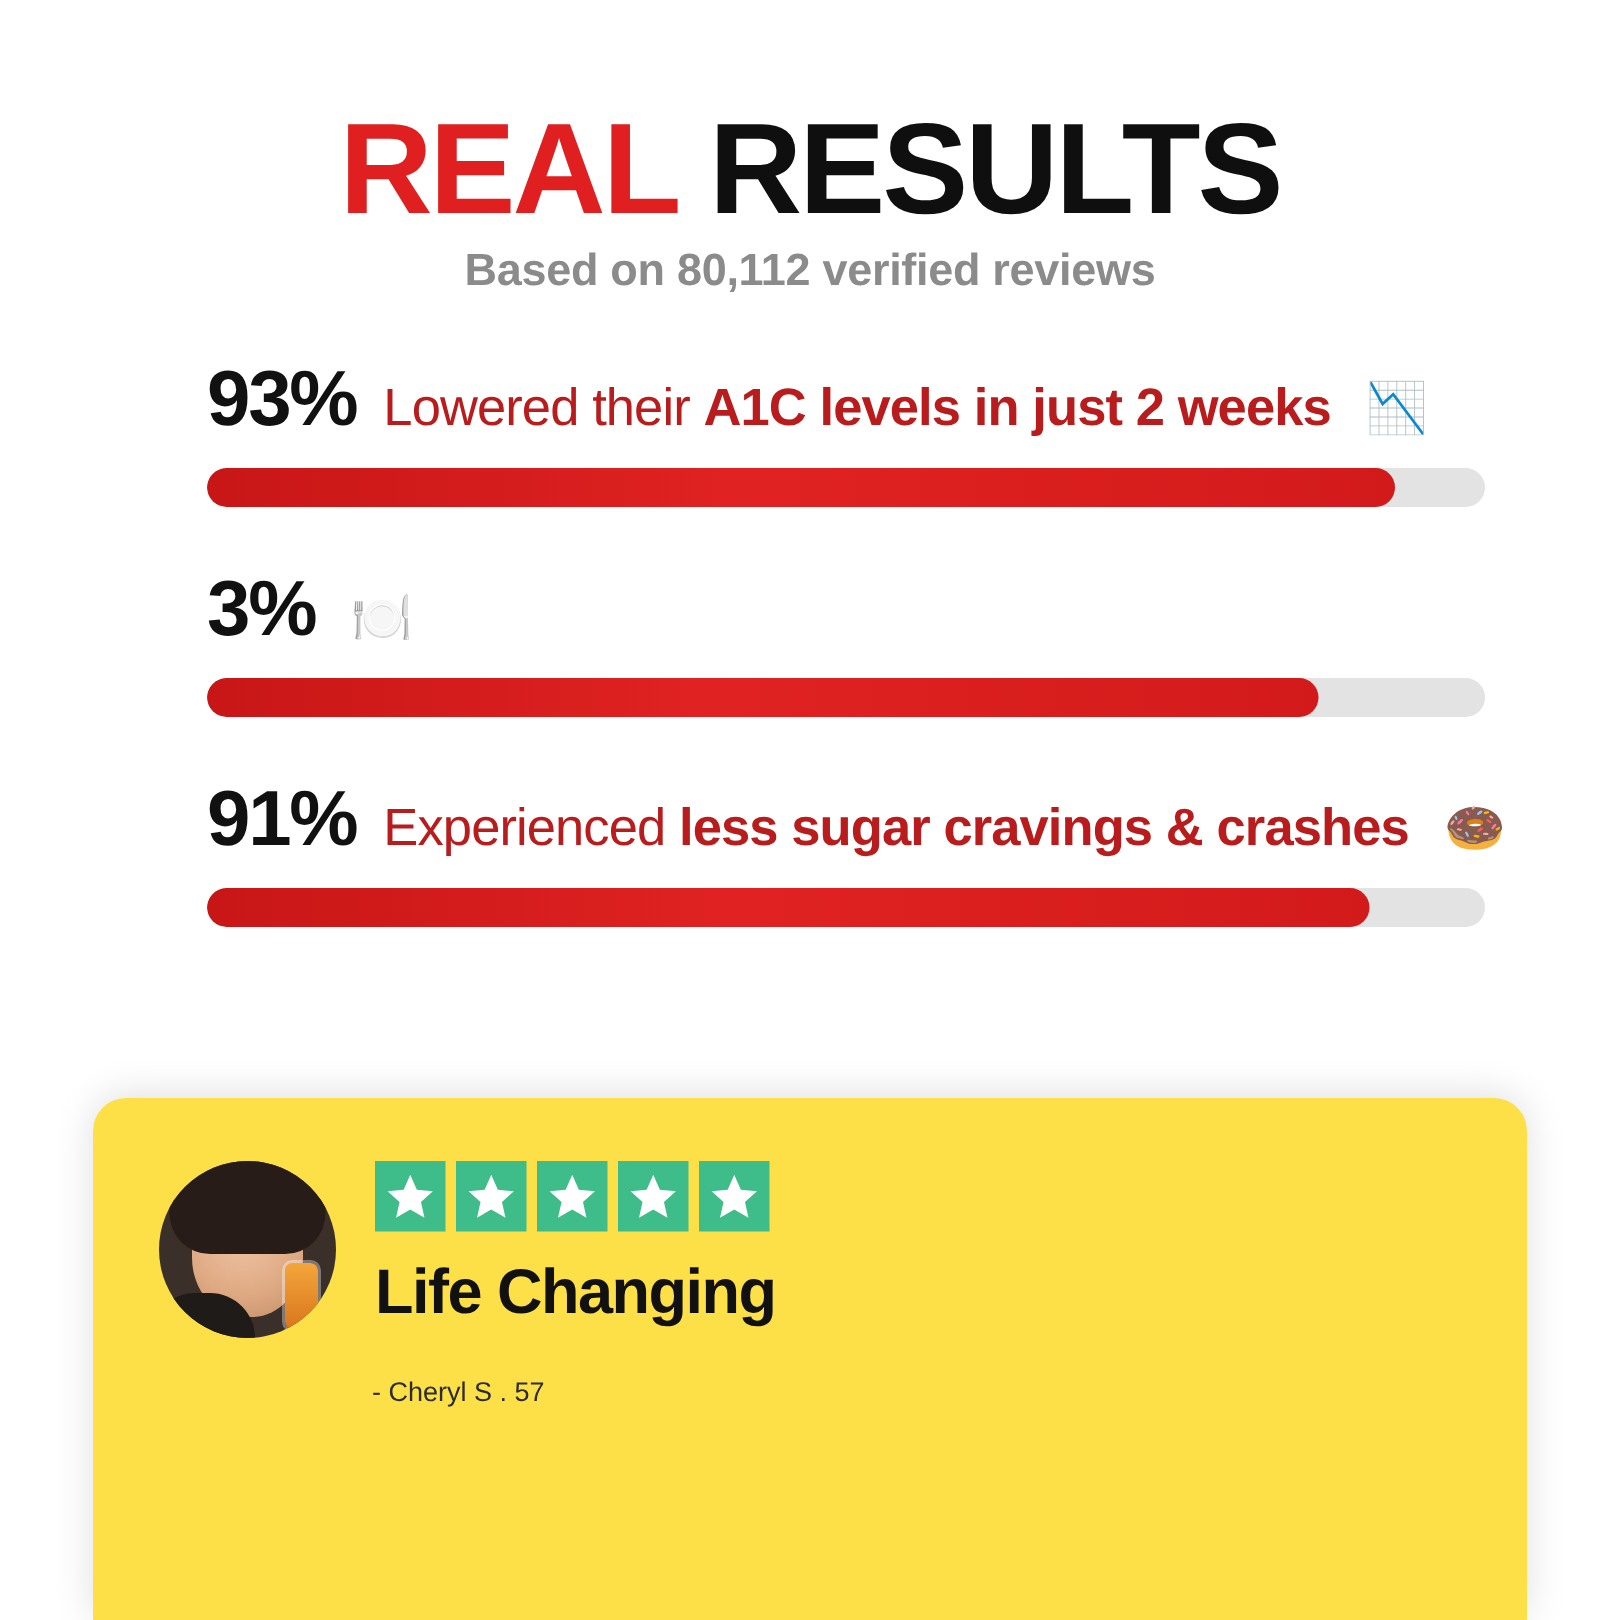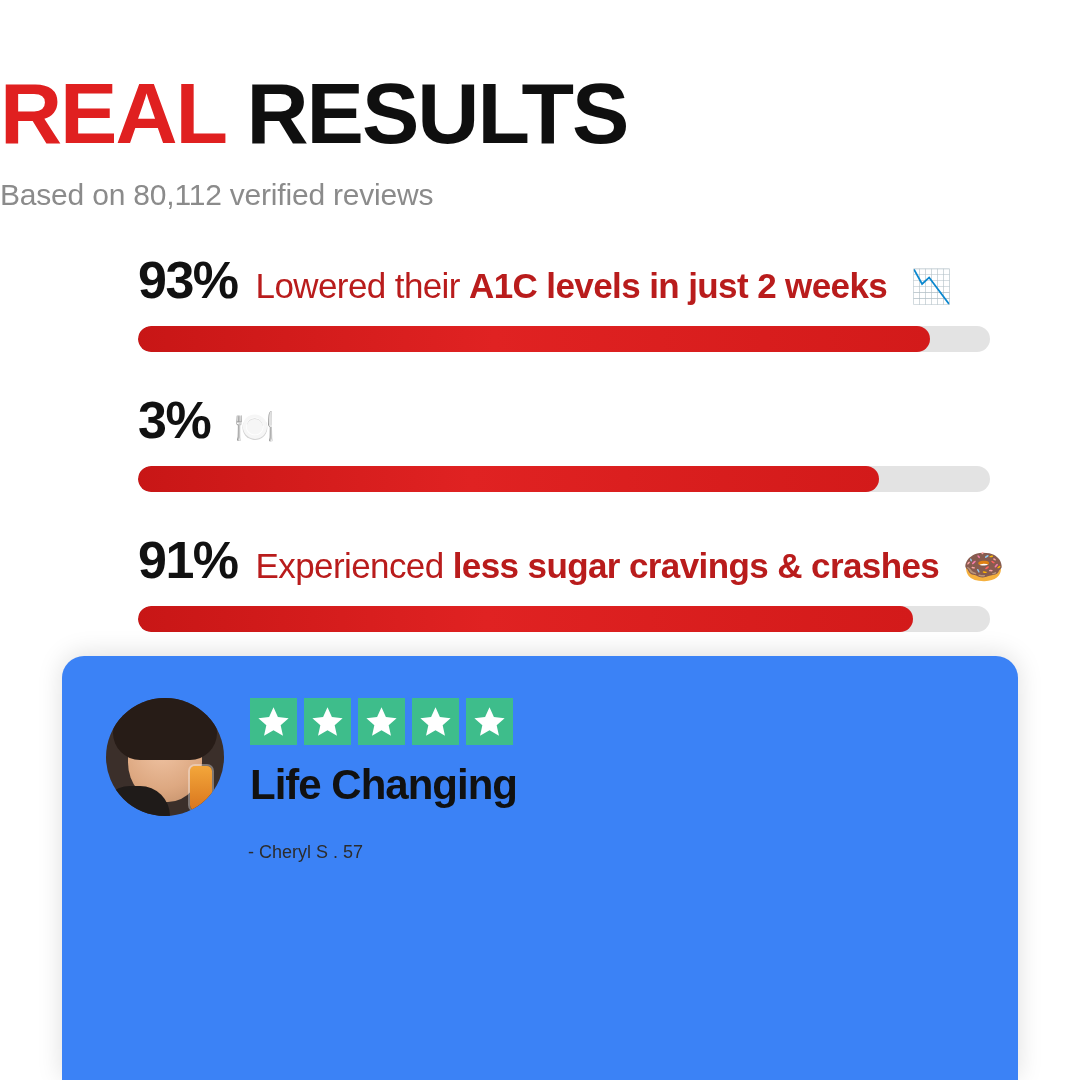--- a/index.html
+++ b/index.html
@@ -17,41 +17,41 @@
 
   .page {
     width: 1080px;
     height: 1080px;
     box-sizing: border-box;
     position: relative;
   }
 
   
   .header {
-    text-align: left;
+    text-align: center;
     padding-top: 70px;
   }
   .title {
     font-size: 86px;
     font-weight: 800;
     letter-spacing: -2px;
     line-height: 1.0;
     margin: 0;
   }
   .title .word-red {
     color: #e02020;
   }
   .title .word-dark {
     color: #0f0f0f;
   }
   .subtitle {
-    margin-top: 22px;
+    margin-top: 8px;
     font-size: 30px;
     color: #8b8b8b;
-    font-weight: 400;
+    font-weight: 700;
     letter-spacing: -0.2px;
   }
 
   
   .stats {
     margin-top: 38px;
     padding: 0 90px;
   }
   .stat-block {
     margin-bottom: 38px;
@@ -95,26 +95,26 @@
     border-radius: 14px;
     background: linear-gradient(90deg, #c81616 0%, #e02222 45%, #d31a1a 100%);
   }
 
   
   .review-card {
     position: absolute;
     left: 62px;
     right: 62px;
     bottom: 0;
-    background: #3b82f6;
+    background: #fde047;
     border-radius: 22px 22px 0 0;
     box-shadow: 0 -2px 26px rgba(0,0,0,0.13);
     padding: 42px 44px 30px 44px;
     box-sizing: border-box;
-    height: 424px;
+    height: 348px;
   }
   .review-top {
     display: flex;
     align-items: flex-start;
     gap: 26px;
   }
   .avatar {
     width: 118px;
     height: 118px;
     border-radius: 50%;

